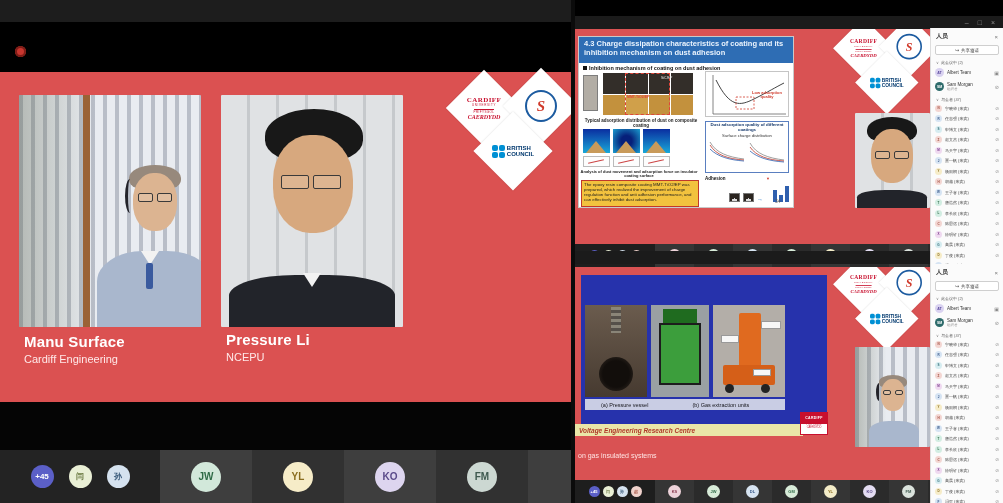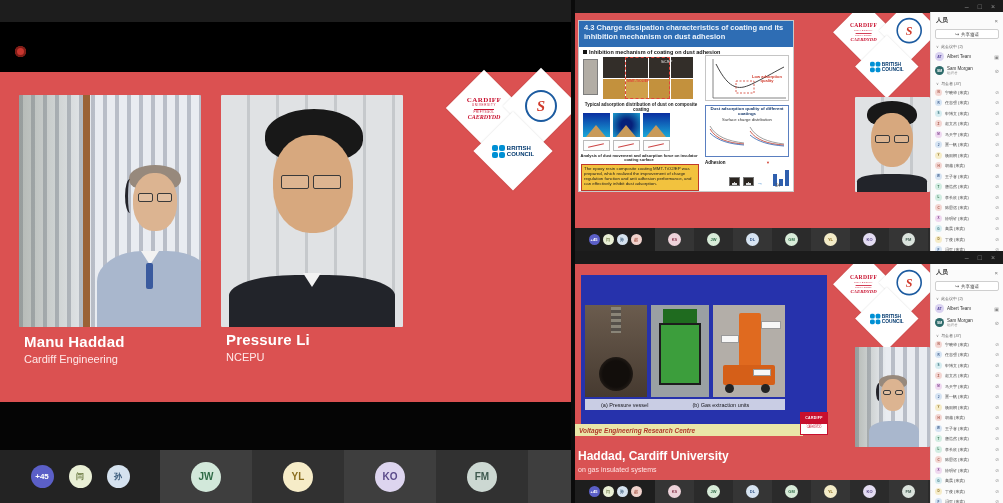--- a/index.html
+++ b/index.html
@@ -180,21 +180,21 @@
     <div class="p-collar" style="left:82px;bottom:40px"></div>
     <div class="p-hair" style="left:44px;top:14px;width:98px;height:54px"></div>
     <div class="p-face" style="left:52px;top:40px;width:80px;height:98px"></div>
     <div class="p-glasses" style="left:60px;top:80px">
         <i style="width:28px;height:14px"></i>
         <i style="width:28px;height:14px"></i>
       </div>
   </div>
 
   <div class="abs" style="left:24px;top:333px">
-    <div class="speakername">Manu Haddad</div>
+    <div class="speakername">Manu Surface</div>
     <div class="speakeraff">Cardiff Engineering</div>
   </div>
   <div class="abs" style="left:226px;top:331px">
     <div class="speakername">Pressure Li</div>
     <div class="speakeraff">NCEPU</div>
   </div>
 
   <div class="abs cluster" style="left:452px;top:74px">
     <div class="dm" style="left:5px;top:7px;width:54px;height:54px">
       <div class="dmi col">
@@ -251,21 +251,21 @@
         </div>
         <div class="bcell" style="background: rgb(49, 49, 49);">
           <span class="bav" style="background: rgb(204, 216, 210); color: rgb(63, 90, 80);">FM</span>
         </div>
       </div>
     <div class="btrail"></div>
   </div>
 
   <div class="abs divider"></div>
 
-  <div class="abs rpanel" style="left:575px;top:0;height:310px">
+  <div class="abs rpanel" style="left:575px;top:16px;height:310px">
     <div class="chrome">
       <span class="wc">–</span>
       <span class="wc">□</span>
       <span class="wc">×</span>
     </div>
 
     <div class="abs slide1" style="left:3px;top:20px;width:216px;height:172px">
       <div class="s1-title">4.3 Charge dissipation characteristics of coating and its inhibition mechanism on dust adhesion</div>
       <div class="s1-bullet">
           <span class="sq"></span>
@@ -632,21 +632,20 @@
       <div class="p-hair gray" style="left:24px;top:28px;width:28px;height:14px"></div>
       <div class="p-face pale" style="left:26px;top:32px;width:24px;height:32px"></div>
       <div class="p-glasses" style="left:28px;top:43px">
           <i style="width:8px;height:5px"></i>
           <i style="width:8px;height:5px"></i>
         </div>
       <div class="p-headset" style="left:21px;top:36px;width:6px;height:18px"></div>
     </div>
 
     <div class="abs" style="left:3px;top:198px">
-      <div class="rspeaker" style="font-size:12px">Haddad, Cardiff University</div>
       <div class="rtopic">on gas insulated systems</div>
     </div>
 
     <div class="abs mbar" style="left:0;top:229px;width:355px">
       <div class="mcluster">
 
       <span class="mav" style="background: rgb(91, 95, 199); color: rgb(255, 255, 255);">+45</span>
           <span class="mav" style="background: rgb(233, 239, 213); color: rgb(102, 117, 61);">闫</span>
           <span class="mav" style="background: rgb(213, 226, 239); color: rgb(60, 92, 124);">孙</span>
           <span class="mav" style="background: rgb(240, 210, 204); color: rgb(160, 74, 58);">赵</span>

